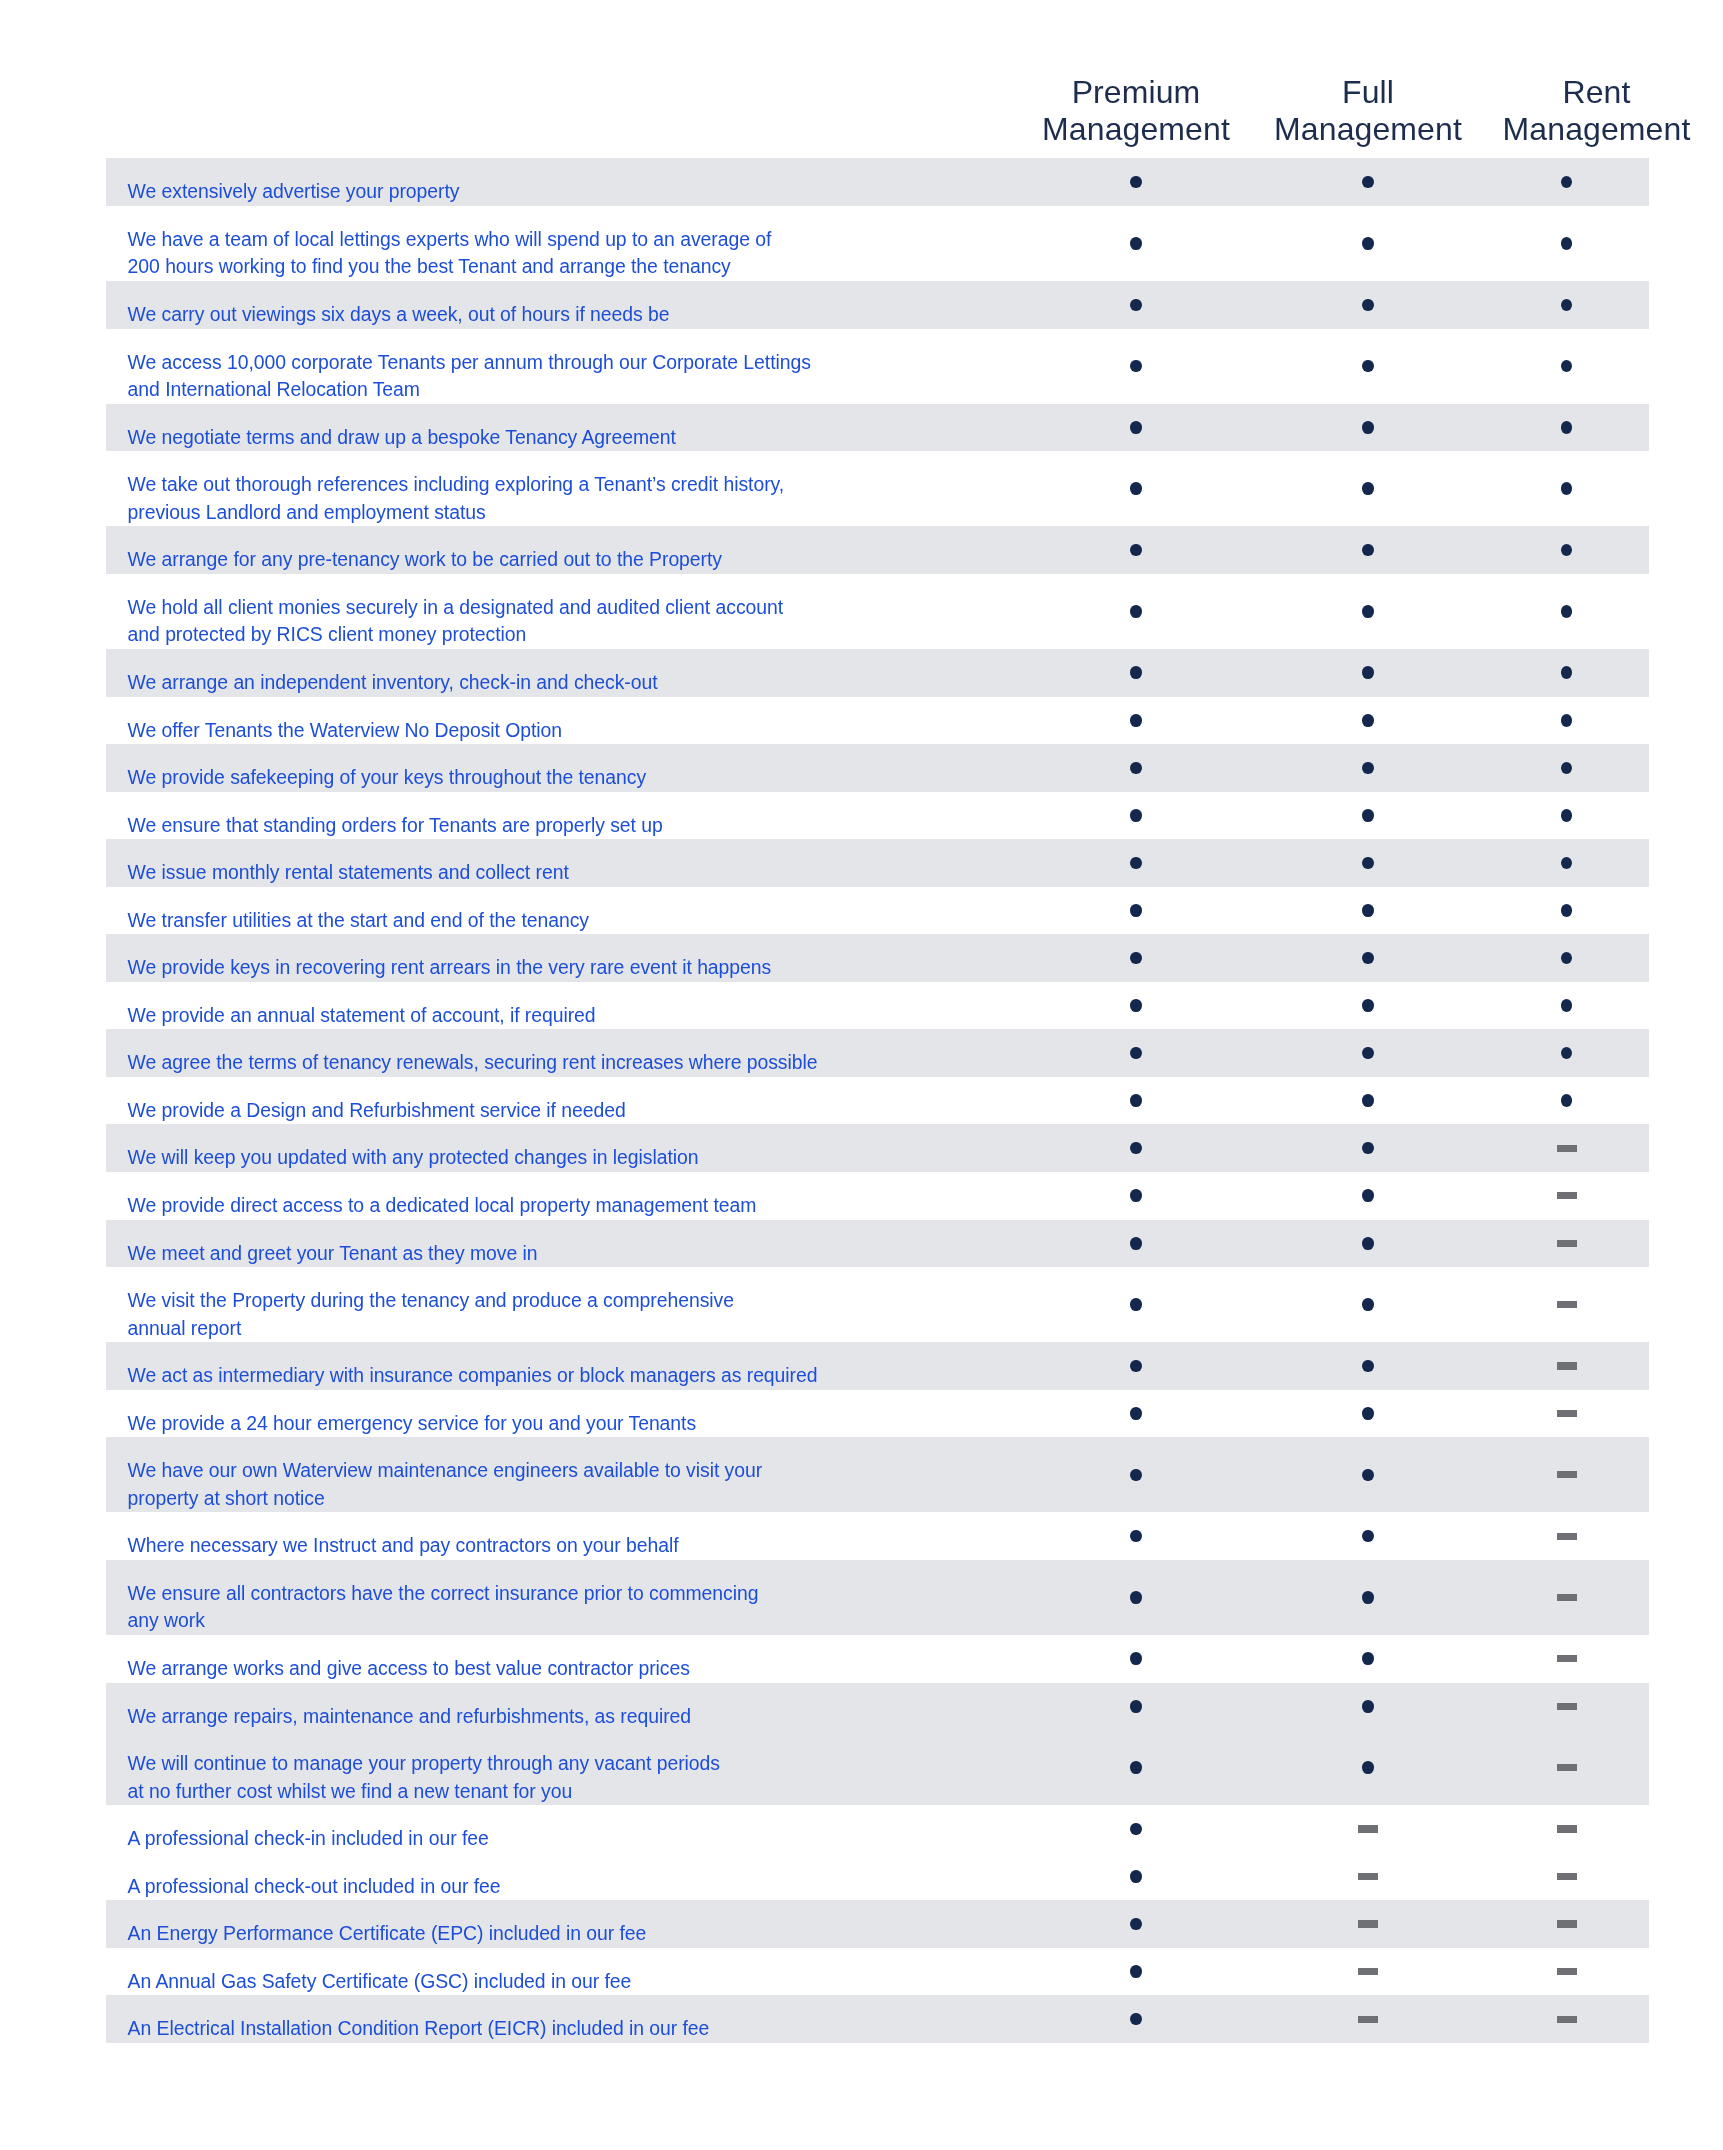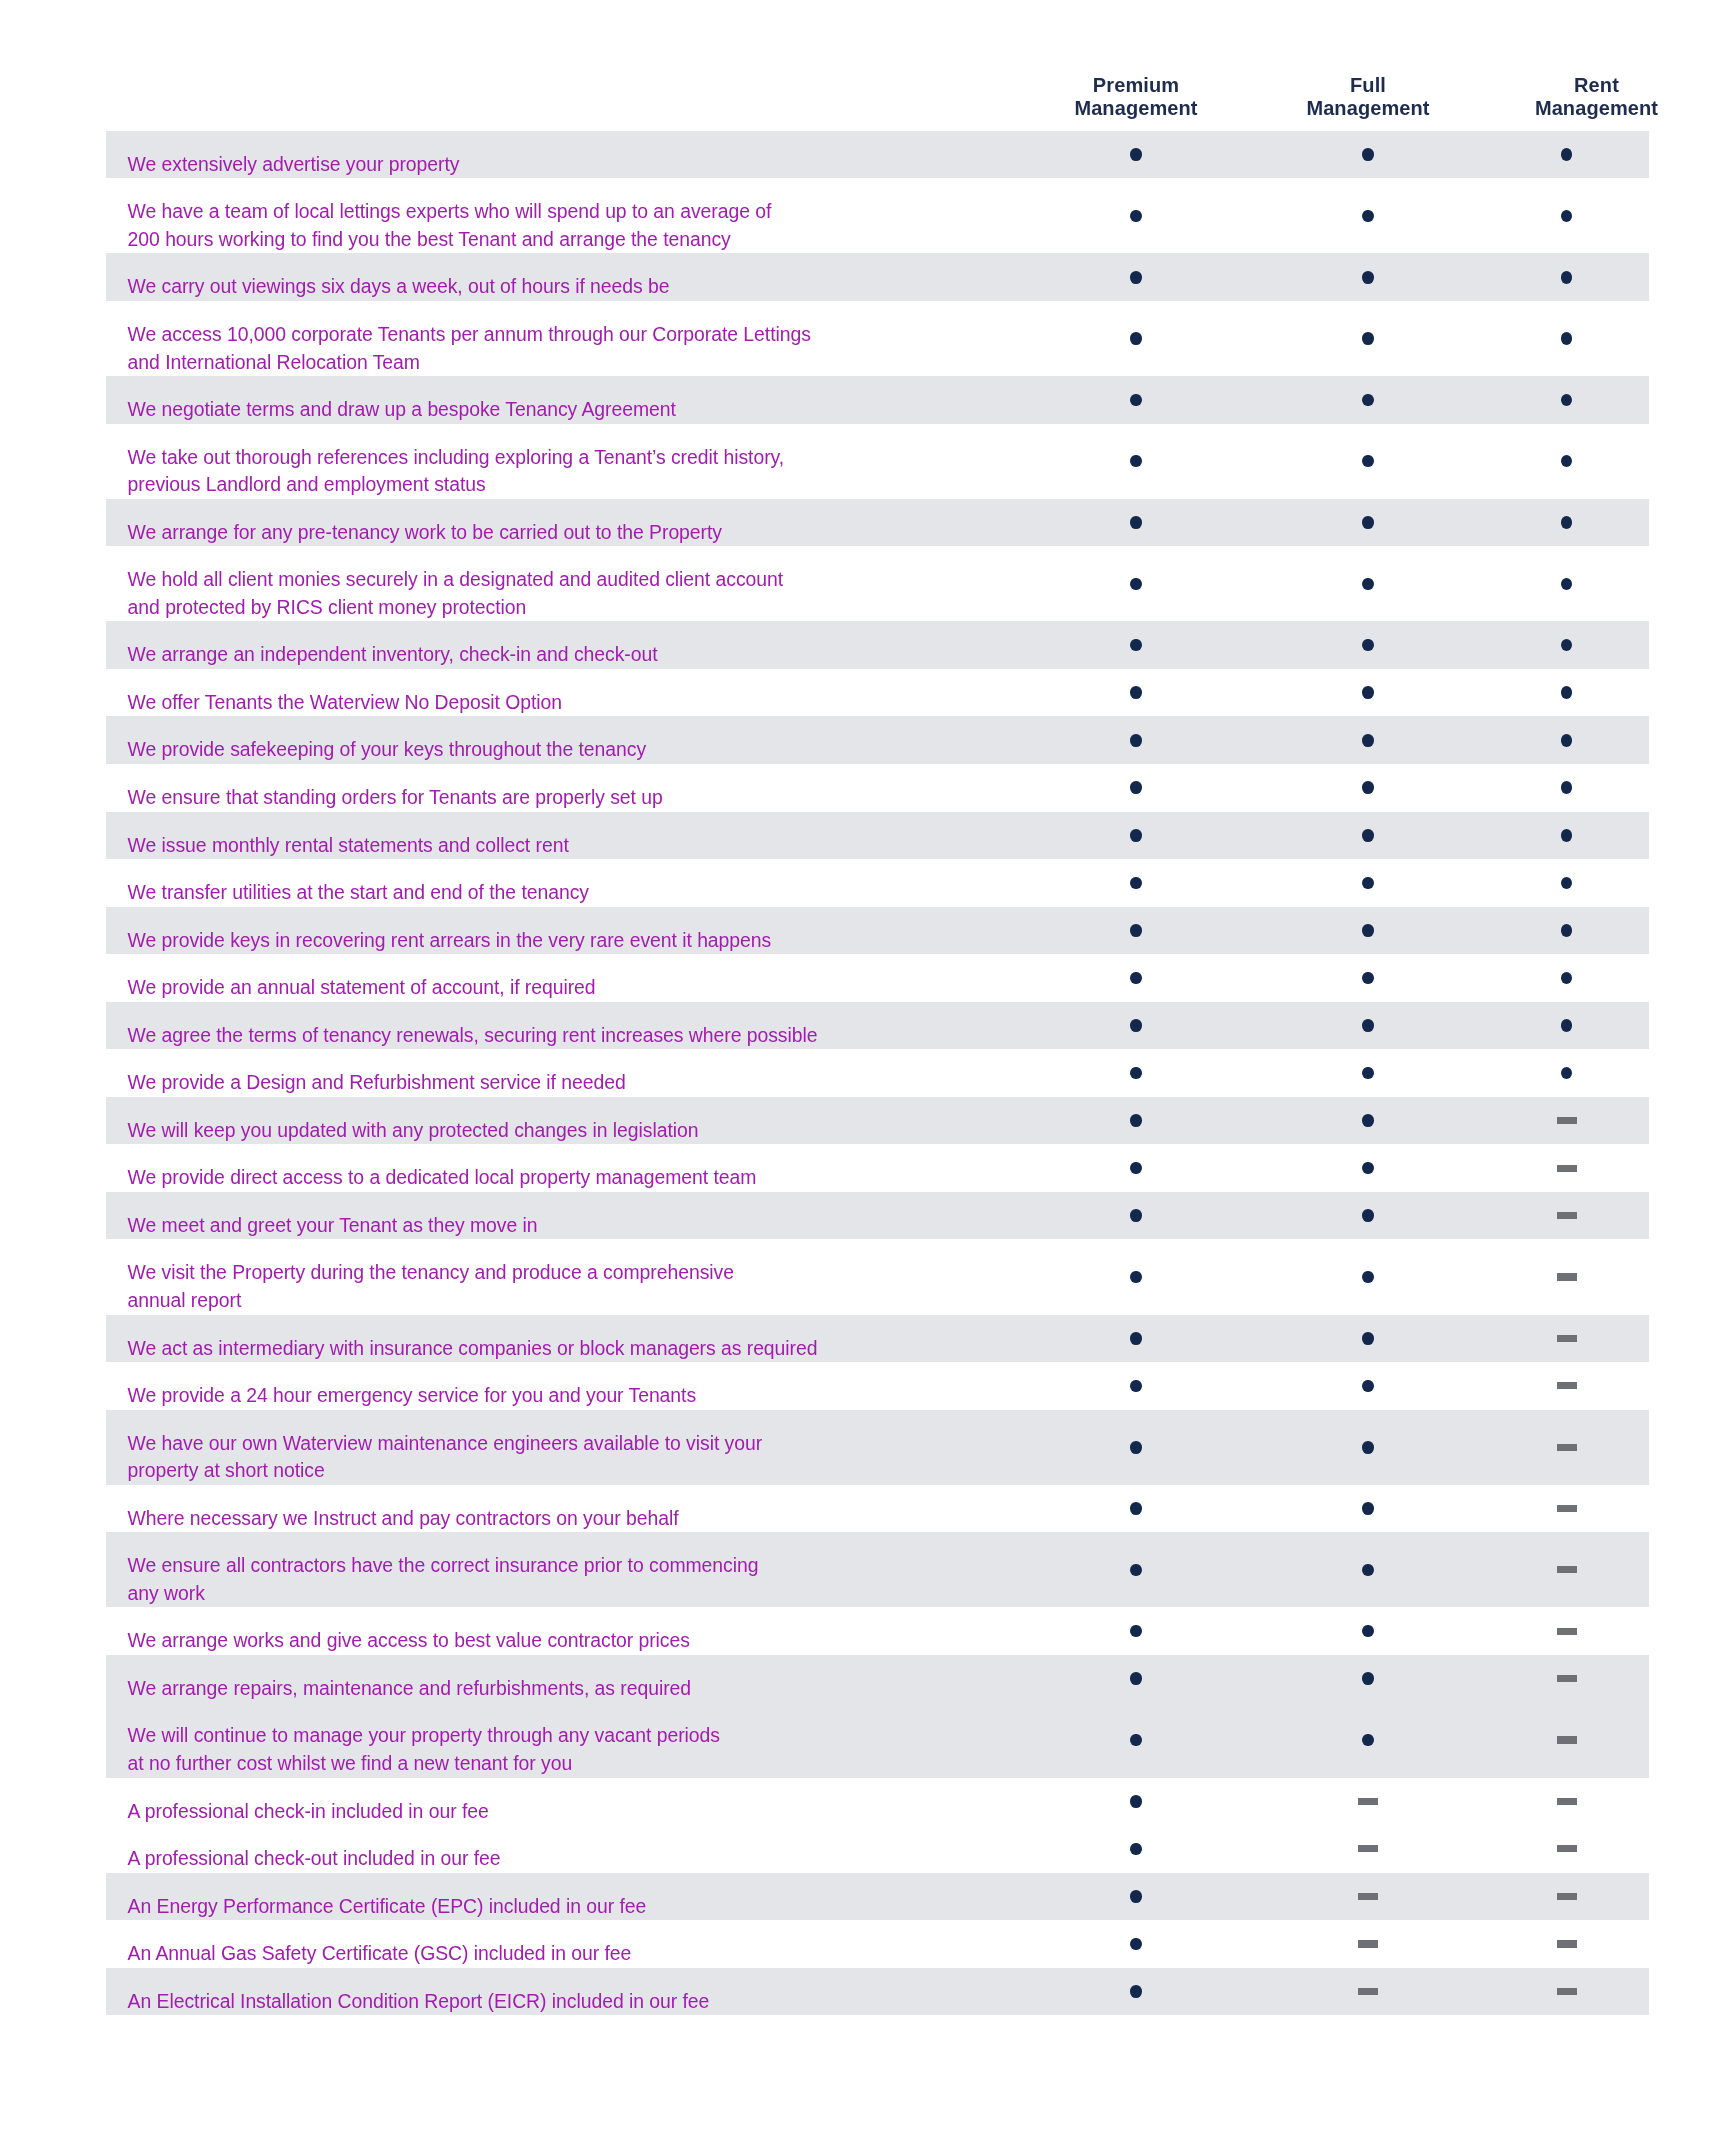--- a/index.html
+++ b/index.html
@@ -29,23 +29,23 @@
     padding-left: 106px;
     padding-right: 0;
   }
   .header-spacer {
     width: 914px;
     flex: 0 0 914px;
   }
   .header-cell {
     flex: 0 0 232px;
     text-align: center;
-    font-size: 20px;
+    font-size: 32px;
     line-height: 1.15;
-    font-weight: 700;
+    font-weight: 400;
     color: #1e2d4e;
     letter-spacing: 0.1px;
     padding-bottom: 10.8px;
     white-space: pre-line;
   }
   .header-cell.col-rent {
     flex: 0 0 225px;
   }
   
   .rows {
@@ -59,21 +59,21 @@
     background: #ffffff;
   }
   .row.alt {
     background: #e4e5e9;
   }
   .row-label {
     flex: 0 0 914px;
     width: 914px;
     font-size: 19.4px;
     line-height: 1.42;
-    color: #a21caf;
+    color: #1d4ed8;
     padding-left: 21.6px;
     padding-right: 12.6px;
     box-sizing: border-box;
     white-space: pre-line;
     letter-spacing: -0.05px;
     margin-top: 20px;
   }
   .row.two-line {
     min-height: 66px;
   }

